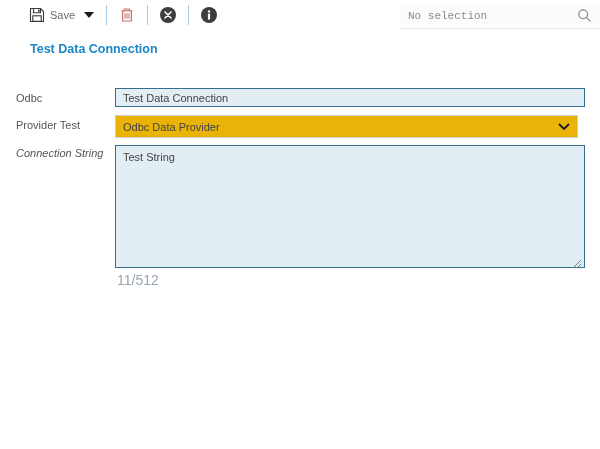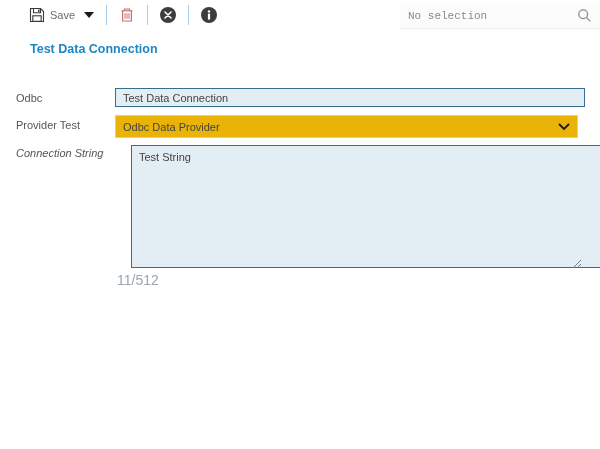--- a/index.html
+++ b/index.html
@@ -59,21 +59,21 @@
     font-family: "Liberation Sans", sans-serif;
   }
   .field-select {
     position: absolute; left: 115px; top: 31px; width: 463px; height: 23px;
     background: #eab308; border: 1px solid #d0d0d0;
     font-size: 11px; color: #444; padding: 0 7px;
     display: flex; align-items: center; cursor: pointer;
   }
   .field-select .select-value { flex: 1; }
   .field-textarea {
-    position: absolute; left: 131px; top: 61px; width: 470px; height: 123px;
+    position: absolute; left: 115px; top: 61px; width: 470px; height: 123px;
     background: #e3eef4; border: 1px solid #356e8e; outline: none;
     font-size: 11px; color: #444; padding: 5px 7px; resize: none;
     font-family: "Liberation Sans", sans-serif;
   }
   .resize-grip { position: absolute; left: 572px; top: 171px; pointer-events: none; }
   .char-counter {
     position: absolute; left: 117px; top: 188px;
     font-size: 14px; color: #98a6b3;
   }
 

